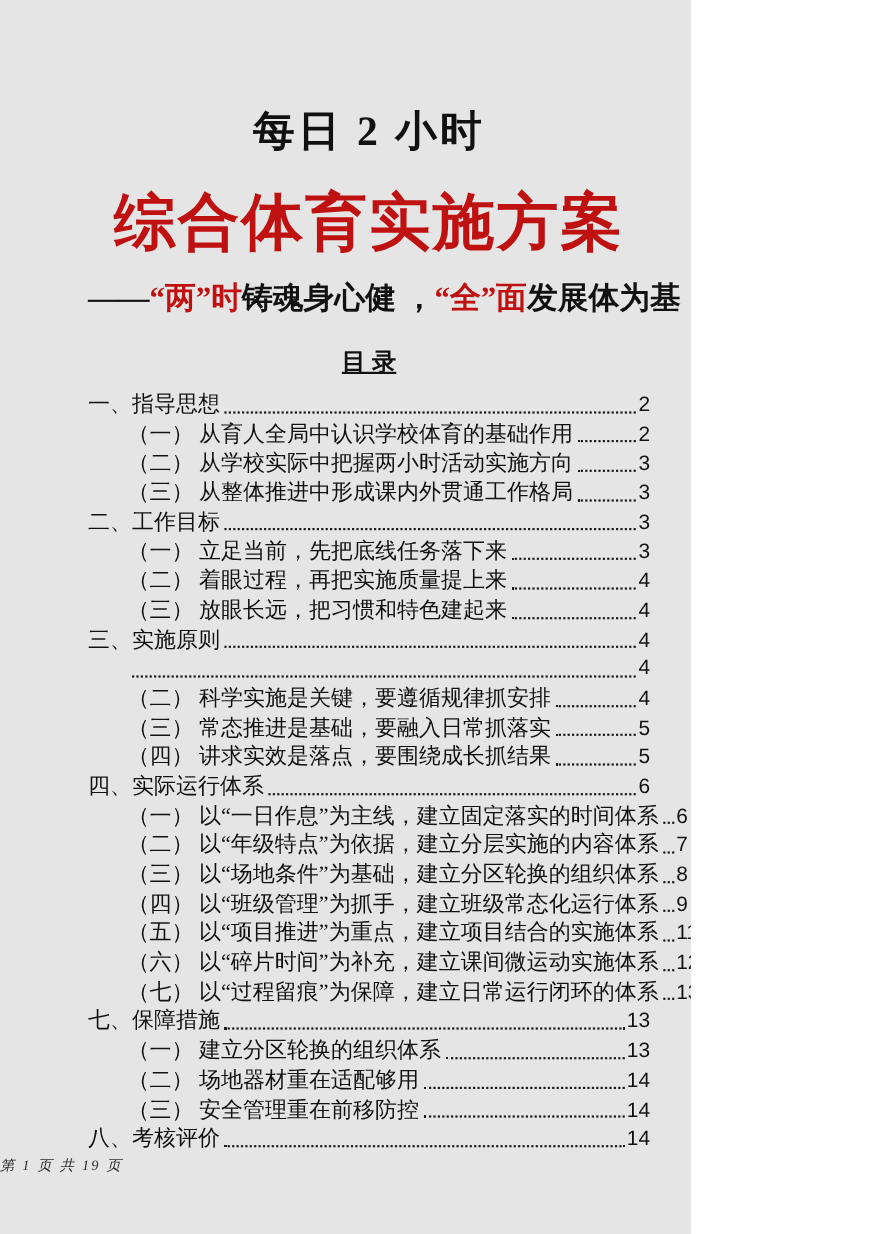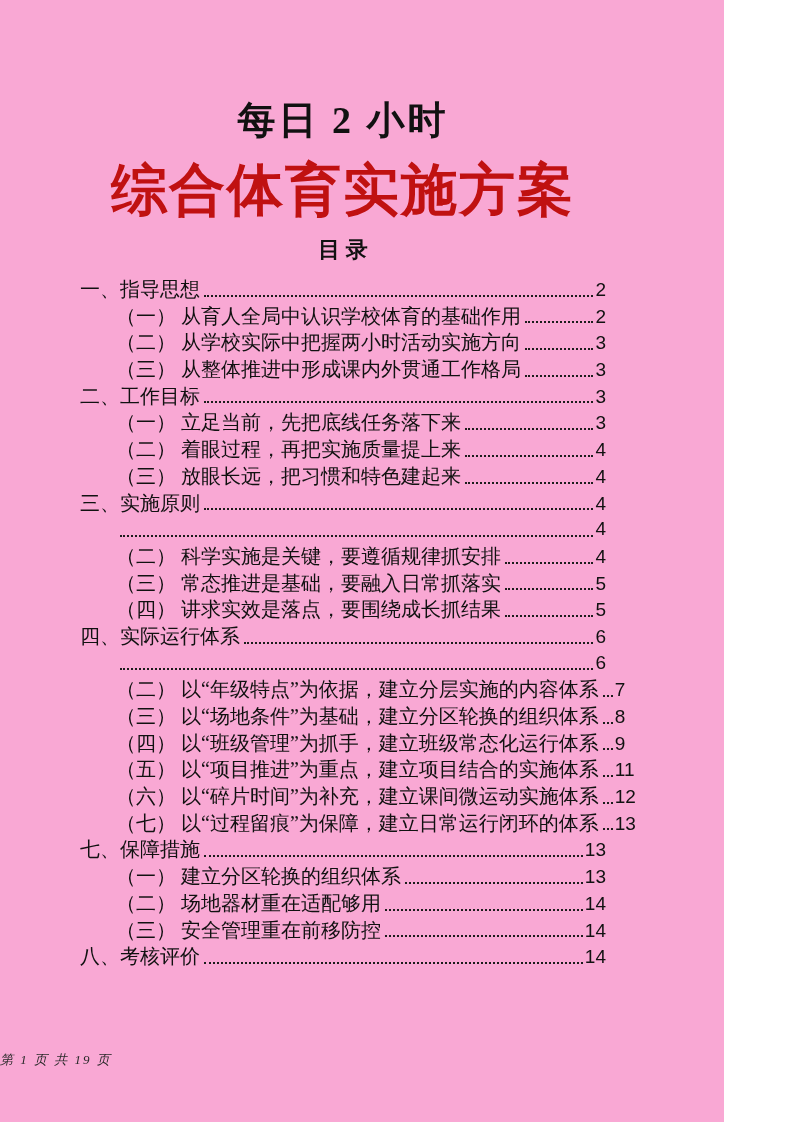--- a/index.html
+++ b/index.html
@@ -1,59 +1,60 @@
 <!DOCTYPE html>
 <html style="--accent: #c01111;"><head>
 <meta charset="utf-8">
 <style>
   html, body { margin: 0; padding: 0; background: #ffffff; }
   .page {
     position: relative;
-    width: 724px;
+    width: 628px;
     height: 1122px;
     box-sizing: border-box;
-    padding: 96px 118px 0 80px;
-    background: #f9a8d4;
+    padding: 96px 37px 0 80px;
+    background: #e5e5e5;
     font-family: "Liberation Serif", "DejaVu Serif", serif;
     color: #111111;
     overflow: hidden;
   }
   .title1 {
     text-align: center;
     font-size: 38px;
     line-height: 48px;
     font-weight: bold;
     letter-spacing: 3px;
     white-space: pre;
   }
   .title2 {
     text-align: center;
     font-size: 56px;
     line-height: 72px;
     font-weight: bold;
     letter-spacing: 2px;
     color: var(--accent, #c01111);
-    margin-top: 10px;
+    margin-top: 23px;
   }
   .subtitle {
     text-align: center;
     font-size: 28px;
     line-height: 42px;
     font-weight: bold;
     margin-top: 12px;
     white-space: pre;
   }
   .subtitle .red { color: var(--accent, #c01111); }
   .toc-heading {
     text-align: center;
     font-size: 22px;
     line-height: 32px;
     font-weight: bold;
-    margin-top: 8px;
+    margin-top: 20px;
     white-space: pre;
+    text-decoration: underline;
   }
   .toc { margin-top: 10px; }
   .toc-row {
     display: flex;
     align-items: baseline;
     font-size: 20px;
     line-height: 26.7px;
     height: 26.7px;
   }
   .toc-row.lvl2 { padding-left: 36px; }
@@ -84,20 +85,21 @@
 </style>
 </head>
 <body>
 
 <div class="page">
 
   <div class="title1">每日 2 小时</div>
 
   <div class="title2">综合体育实施方案</div>
 
+  <div class="subtitle"><span>——</span><span class="red">“两”时</span><span>铸魂身心健 ，</span><span class="red">“全”面</span><span>发展体为基</span></div>
 
   <div class="toc-heading">目 录</div>
 
   <div class="toc">
   <div class="toc-row lvl1">
     <span class="toc-label">一、指导思想</span>
     <span class="toc-dots"></span>
     <span class="toc-page">2</span>
   </div>
 
@@ -172,20 +174,21 @@
     <span class="toc-page">5</span>
   </div>
 
   <div class="toc-row lvl1">
     <span class="toc-label">四、实际运行体系</span>
     <span class="toc-dots"></span>
     <span class="toc-page">6</span>
   </div>
 
   <div class="toc-row lvl2">
+    <span class="toc-label">（一） 以“一日作息”为主线，建立固定落实的时间体系</span>
     <span class="toc-dots"></span>
     <span class="toc-page">6</span>
   </div>
 
   <div class="toc-row lvl2">
     <span class="toc-label">（二） 以“年级特点”为依据，建立分层实施的内容体系</span>
     <span class="toc-dots"></span>
     <span class="toc-page">7</span>
   </div>
 

